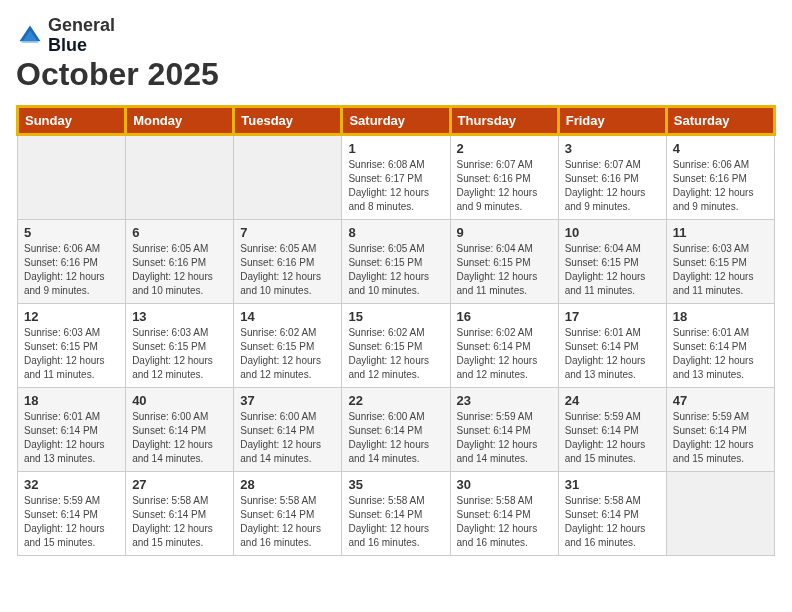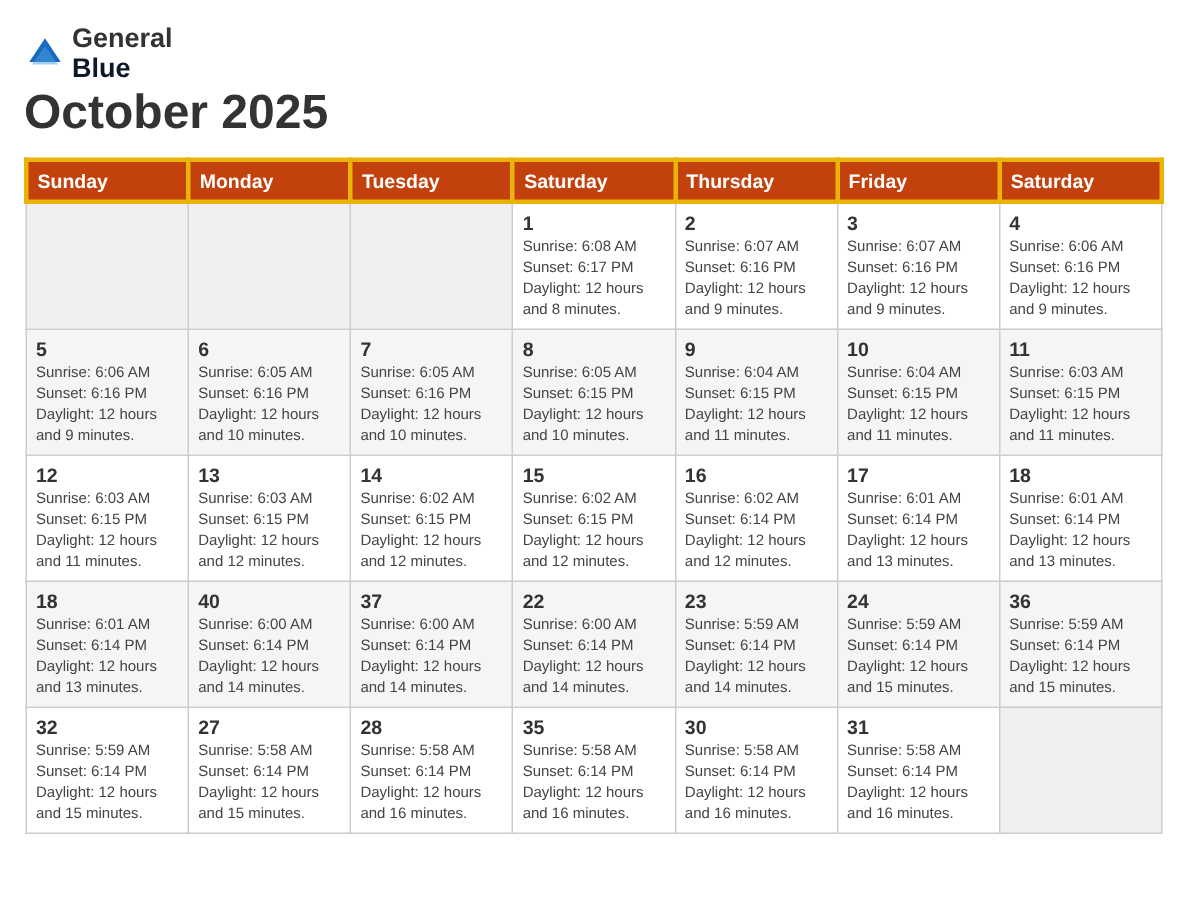--- a/index.html
+++ b/index.html
@@ -223,21 +223,21 @@
         </td>
         <td>
           <div class="day-number">23</div>
           <div class="day-info">Sunrise: 5:59 AM<br>Sunset: 6:14 PM<br>Daylight: 12 hours and 14 minutes.</div>
         </td>
         <td>
           <div class="day-number">24</div>
           <div class="day-info">Sunrise: 5:59 AM<br>Sunset: 6:14 PM<br>Daylight: 12 hours and 15 minutes.</div>
         </td>
         <td>
-          <div class="day-number">36</div>
+          <div class="day-number">47</div>
           <div class="day-info">Sunrise: 5:59 AM<br>Sunset: 6:14 PM<br>Daylight: 12 hours and 15 minutes.</div>
         </td>
       </tr>
       <tr>
         <td>
           <div class="day-number">32</div>
           <div class="day-info">Sunrise: 5:59 AM<br>Sunset: 6:14 PM<br>Daylight: 12 hours and 15 minutes.</div>
         </td>
         <td>
           <div class="day-number">27</div>

